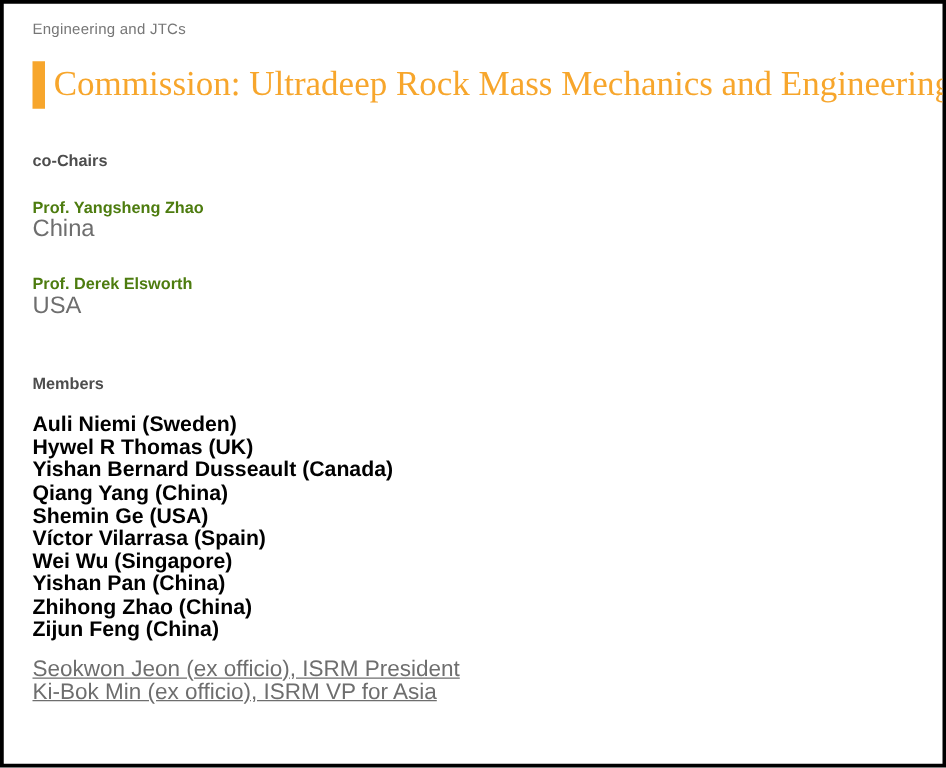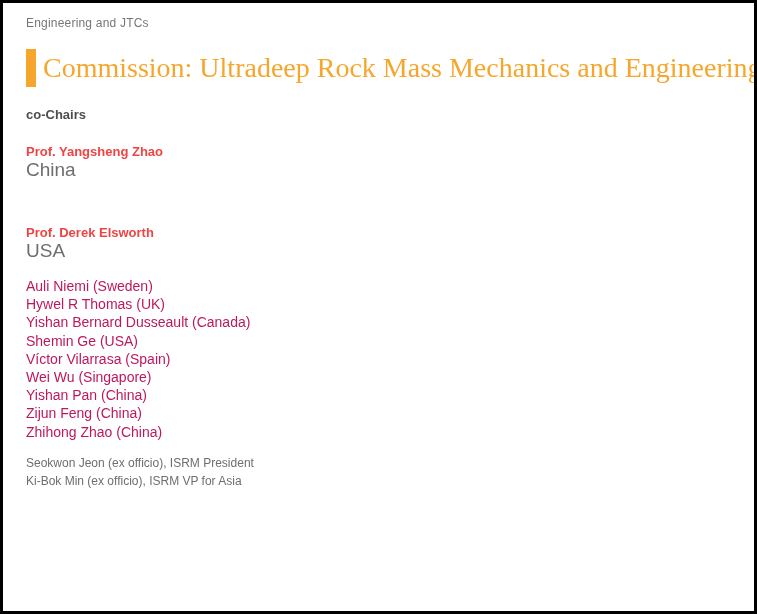--- a/index.html
+++ b/index.html
@@ -38,47 +38,49 @@
     font-size: 28px;
     line-height: 1.1;
     color: #f7a62c;
     white-space: nowrap;
   }
   .section-heading {
     font-size: 13px;
     font-weight: bold;
     color: #4d4d4d;
   }
-  .cochairs-heading { margin-top: 20px; }
+  .cochairs-heading { margin-top: 34px; }
   .person { margin-top: 21px; }
-  .person + .person { margin-top: 45px; }
+  .person + .person { margin-top: 25px; }
   .person-name {
     font-size: 13px;
     font-weight: bold;
-    color: #ef4444;
+    color: #4d7c0f;
     line-height: 18px;
   }
   .person-country {
     font-size: 19px;
     color: #6e6e6e;
     line-height: 18px;
   }
   .members-heading { margin-top: 45px; }
   .member-list { margin-top: 17px; }
   .member-item {
-    font-size: 14px;
-    color: #be185d;
+    font-size: 17px;
+    color: #000000;
     line-height: 18px;
     height: 18.2px;
+    font-weight: bold;
   }
   .ex-officio { margin-top: 13px; }
   .ex-officio-item {
-    font-size: 12px;
+    font-size: 18px;
     color: #6e6e6e;
     line-height: 18px;
+    text-decoration: underline;
   }
 </style>
 </head>
 <body>
 
 <div class="page">
 
   <div class="breadcrumb">Engineering and JTCs</div>
 
   <div class="title-row">
@@ -91,31 +93,33 @@
   <div class="person">
     <div class="person-name">Prof. Yangsheng Zhao</div>
     <div class="person-country">China</div>
   </div>
 
   <div class="person">
     <div class="person-name">Prof. Derek Elsworth</div>
     <div class="person-country">USA</div>
   </div>
 
+  <div class="section-heading members-heading">Members</div>
 
   <div class="member-list">
     <div class="member-item">Auli Niemi (Sweden)</div>
     <div class="member-item">Hywel R Thomas (UK)</div>
     <div class="member-item">Yishan Bernard Dusseault (Canada)</div>
+    <div class="member-item">Qiang Yang (China)</div>
     <div class="member-item">Shemin Ge (USA)</div>
     <div class="member-item">Víctor Vilarrasa (Spain)</div>
     <div class="member-item">Wei Wu (Singapore)</div>
     <div class="member-item">Yishan Pan (China)</div>
+    <div class="member-item">Zhihong Zhao (China)</div>
     <div class="member-item">Zijun Feng (China)</div>
-    <div class="member-item">Zhihong Zhao (China)</div>
   </div>
 
   <div class="ex-officio">
     <div class="ex-officio-item">Seokwon Jeon (ex officio), ISRM President</div>
     <div class="ex-officio-item">Ki-Bok Min (ex officio), ISRM VP for Asia</div>
   </div>
 
 </div>
 
 </body></html>

